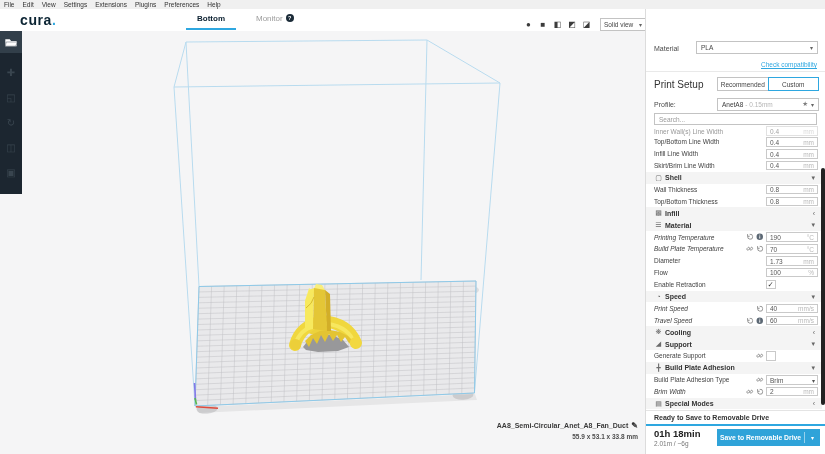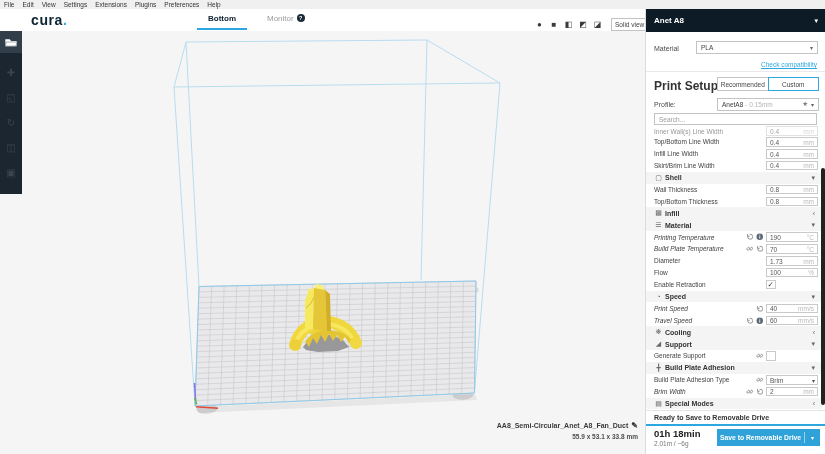--- a/index.html
+++ b/index.html
@@ -5,21 +5,21 @@
   html,body{margin:0;padding:0}
   body{width:825px;height:454px;position:relative;overflow:hidden;background:#fff;
        font-family:"Liberation Sans",sans-serif;-webkit-font-smoothing:antialiased}
 
   
   .menubar{position:absolute;left:0;top:0;width:825px;height:9px;background:#f0f0f0;
            display:flex;align-items:center;gap:8px;padding-left:4px;font-size:6.5px;color:#333;z-index:6}
   .mitem{white-space:nowrap;cursor:default}
 
   
-  .header{position:absolute;left:11px;top:9px;width:547px;height:22px;background:#fff;z-index:5}
+  .header{position:absolute;left:0;top:9px;width:547px;height:22px;background:#fff;z-index:5}
   .logo{position:absolute;left:20px;top:3px;font-size:14px;font-weight:bold;color:#0b2433;letter-spacing:.6px}
   .logo .dot{color:#2ea7e0}
   .tab-prepare{position:absolute;left:186px;top:5px;width:50px;text-align:center;font-size:8px;font-weight:bold;color:#0b2030}
   .tab-underline{position:absolute;left:186px;top:18.5px;width:50px;height:2.5px;background:#2ea7e0}
   .tab-monitor{position:absolute;left:256px;top:5px;font-size:8px;color:#9b9b9b;display:flex;gap:3px;align-items:flex-start}
   .badge{width:8px;height:8px;border-radius:50%;background:#1b2b38;color:#fff;font-size:5.5px;
          display:flex;align-items:center;justify-content:center;font-weight:bold}
   .view-icons{position:absolute;left:524px;top:10.5px;display:flex;gap:5.5px;font-size:8px;color:#3c3c3c}
   .vicon{width:9px;text-align:center;line-height:9px}
   .view-dropdown{position:absolute;left:600px;top:9px;width:46px;height:13px;border:1px solid #c3c3c3;background:#fff;
@@ -47,21 +47,21 @@
   .machine-header{position:absolute;left:0;top:0;width:180px;height:23px;background:#0d1b26;color:#fff;
                   font-size:8px;font-weight:bold;display:flex;align-items:center;justify-content:space-between;
                   padding:0 8px;box-sizing:border-box}
   .machine-header .chev{font-size:7px;font-weight:normal}
   .lab{position:absolute;font-size:7px;color:#4a4a4a}
   .selbox{position:absolute;border:1px solid #c3c3c3;background:#fff;font-size:6.5px;color:#444;
           display:flex;align-items:center;justify-content:space-between;padding:0 4px;box-sizing:border-box}
   .selbox .chev{font-size:6px;color:#666}
   .compat{position:absolute;right:8px;top:52px;font-size:6.5px;color:#2ea7e0;text-decoration:underline}
   .hr1{position:absolute;left:0;top:62px;width:180px;height:1px;background:#e9e9e9}
-  .psetup{position:absolute;left:8px;top:70px;font-size:12px;font-weight:bold;color:#333}
+  .psetup{position:absolute;left:8px;top:70px;font-size:10px;font-weight:normal;color:#333}
   .modes{position:absolute;left:71px;top:68px;width:102px;height:14px;display:flex}
   .mode{flex:1;border:1px solid #c3c3c3;background:#fff;font-size:6.5px;color:#444;
         display:flex;align-items:center;justify-content:center;box-sizing:border-box}
   .mode.active{border:1.5px solid #2ea7e0;margin-left:-1px}
   .profbox .pmain{color:#3a3a3a}
   .profbox .pdim{color:#b5b5b5;margin-left:2px}
   .profbox .star{margin-left:auto;color:#808080;font-size:6.5px;padding-right:3px}
   .search{position:absolute;left:8px;top:104px;width:163px;height:12px;border:1px solid #c3c3c3;background:#fff;
           font-size:6.5px;color:#555;padding:0 4px;box-sizing:border-box;font-family:"Liberation Sans",sans-serif}
   .search::placeholder{color:#9a9a9a}
@@ -262,24 +262,20 @@
       <path d="M306,308 Q312,304 314,297" fill="none" stroke="#d8bc2e" stroke-width="1"></path>
     </g>
   </svg>
   <div class="job-info">
     <div class="job-name"><span>AA8_Semi-Circular_Anet_A8_Fan_Duct</span><span class="pencil">✎</span></div>
     <div class="job-dims">55.9 x 53.1 x 33.8 mm</div>
   </div>
 </div>
 
 <div class="right-panel">
-  <div class="machine-header">
-    <span>Anet A8</span>
-    <span class="chev">▾</span>
-  </div>
 
   <div class="lab" style="left:8px;top:36px">Material</div>
   <div class="selbox" style="left:50px;top:31.5px;width:122px;height:13px">
     <span>PLA</span>
     <span class="chev">▾</span>
   </div>
   <div class="compat">Check compatibility</div>
   <div class="hr1"></div>
 
   <div class="psetup">Print Setup</div>

